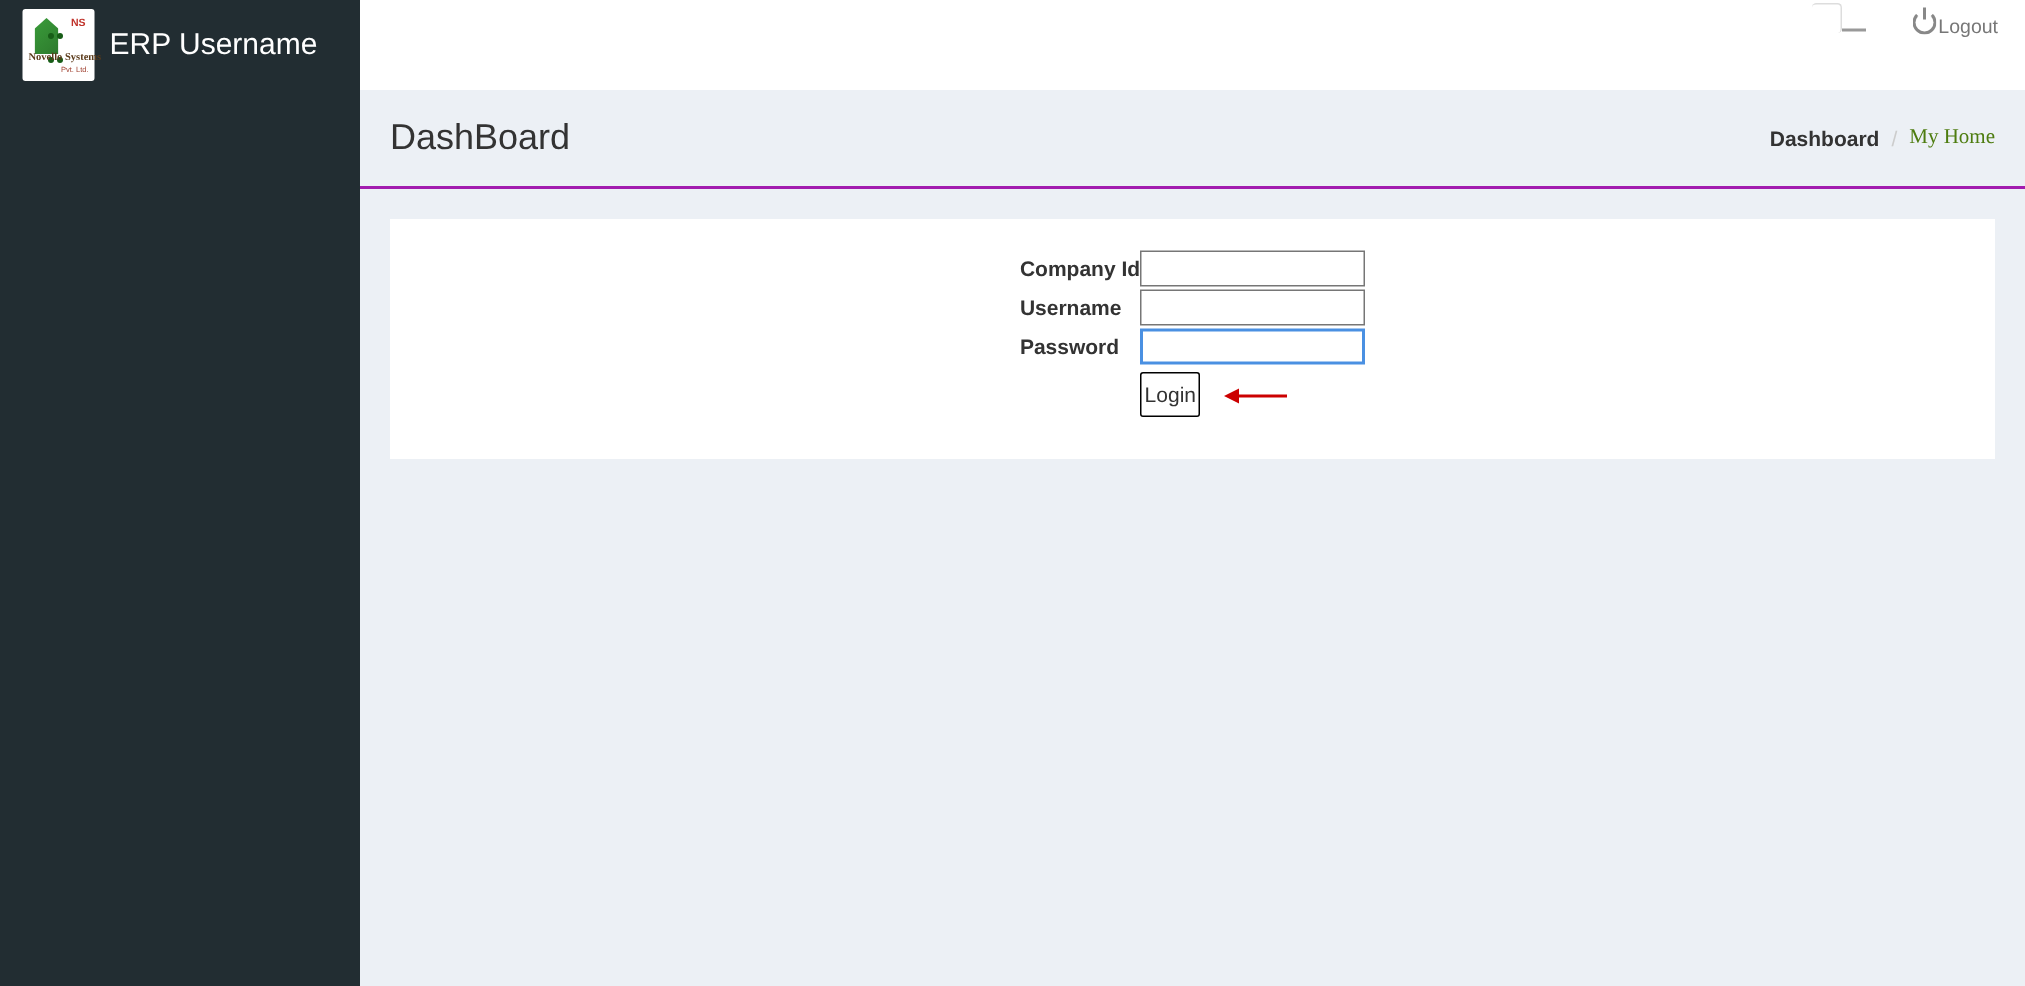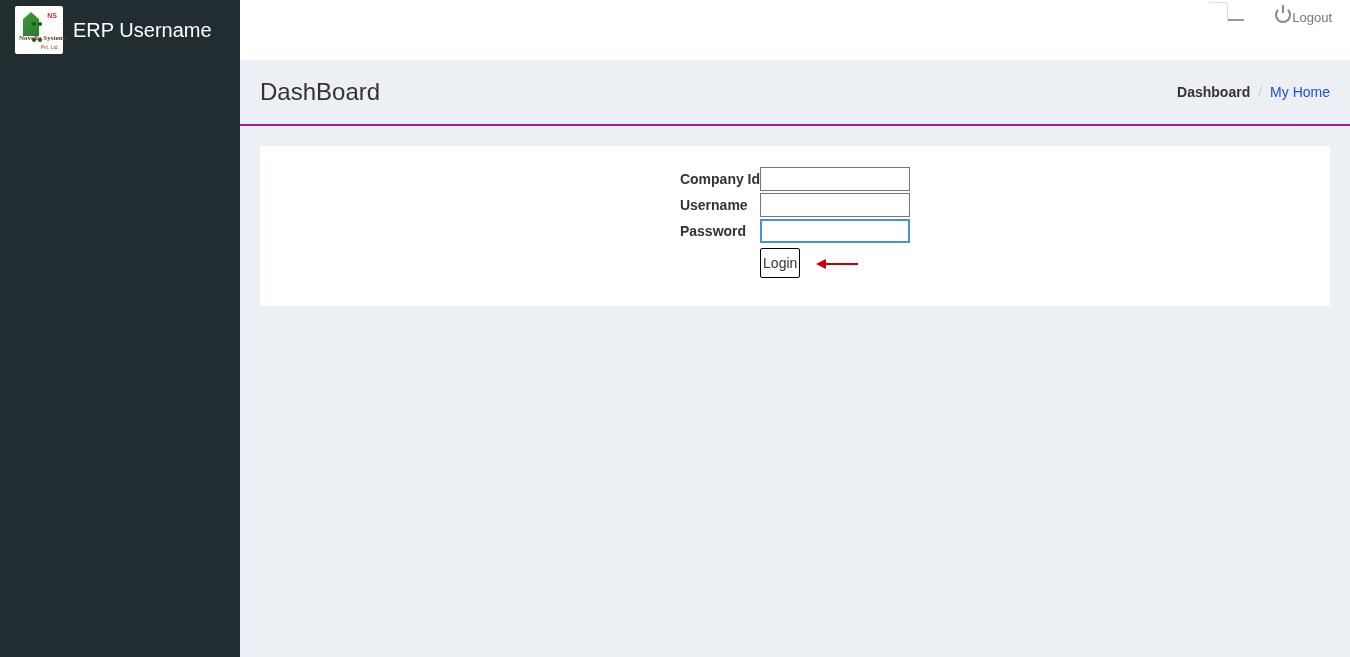--- a/index.html
+++ b/index.html
@@ -187,21 +187,22 @@
     }
     .breadcrumb-active {
       color: #333;
       font-weight: 600;
       cursor: pointer;
     }
     .breadcrumb-sep {
       color: #ccc;
     }
     .breadcrumb-item {
-      color: #1d4ed8;
+      color: #4d7c0f;
+      font-family: Liberation Serif, serif;
     }
     .content {
       padding: 20px;
     }
     .panel {
       background: #fff;
       padding: 20px;
       min-height: 160px;
       position: relative;
     }

